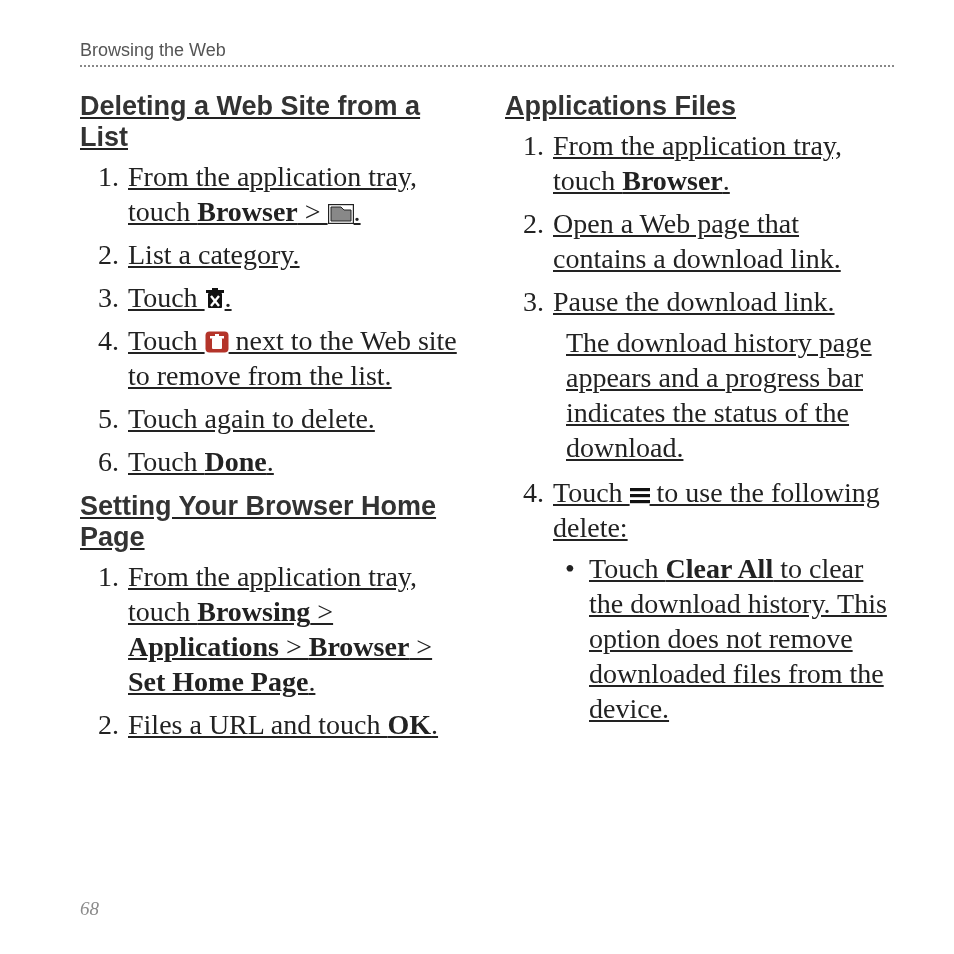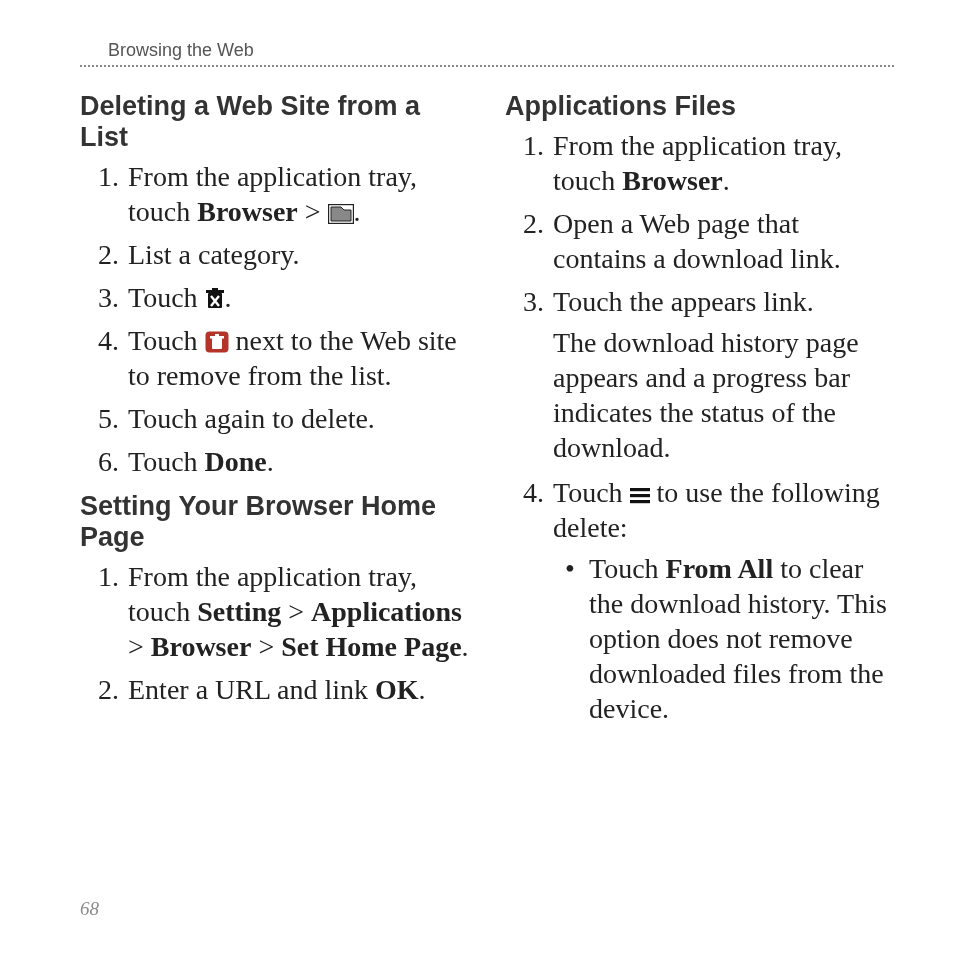--- a/index.html
+++ b/index.html
@@ -16,30 +16,30 @@
     width: 954px;
     height: 954px;
     box-sizing: border-box;
     padding: 40px 60px 0 80px;
   }
   .running-head {
     font-family: Arial, Helvetica, sans-serif;
     font-size: 18px;
     color: #555;
     margin-bottom: 4px;
-    margin-left: 28px;
   }
   .dotted {
     border: 0;
     border-top: 2px dotted #888;
     margin: 0 0 12px 0;
   }
   .columns {
     display: flex;
     gap: 36px;
+    text-decoration: underline;
   }
   .col {
     flex: 1 1 0;
     min-width: 0;
   }
   h2 {
     font-family: Arial, Helvetica, sans-serif;
     font-weight: bold;
     font-size: 27px;
     color: #333;
@@ -66,21 +66,21 @@
     padding-left: 30px;
     margin-bottom: 10px;
   }
   ul.sub > li::before {
     content: "•";
     position: absolute;
     left: 6px;
     top: 0;
   }
   .para {
-    margin: 6px 0 10px 0;
+    margin: 6px 0 10px 13px;
   }
   .b { font-weight: bold; }
   .icon {
     display: inline-block;
     vertical-align: -3px;
   }
   .icon-bookmark-folder svg,
   .icon-trash-x svg,
   .icon-trash-red svg,
   .icon-menu-lines svg { display: block; }
@@ -138,49 +138,49 @@
         </li>
         <li>Touch again to delete.</li>
         <li>
           <span>Touch </span><span class="b">Done</span><span>.</span>
         </li>
       </ol>
 
       <h2>Setting Your Browser Home Page</h2>
       <ol>
         <li>
-          <span>From the application tray, touch </span><span class="b">Setting</span><span> &gt; </span><span class="b">Applications</span><span> &gt; </span><span class="b">Browser</span><span> &gt; </span><span class="b">Set Home Page</span><span>.</span>
+          <span>From the application tray, touch </span><span class="b">Browsing</span><span> &gt; </span><span class="b">Applications</span><span> &gt; </span><span class="b">Browser</span><span> &gt; </span><span class="b">Set Home Page</span><span>.</span>
         </li>
         <li>
-          <span>Enter a URL and link </span><span class="b">OK</span><span>.</span>
+          <span>Files a URL and touch </span><span class="b">OK</span><span>.</span>
         </li>
       </ol>
     </div>
 
     <div class="col">
 
       <h2>Applications Files</h2>
       <ol>
         <li>
           <span>From the application tray, touch </span><span class="b">Browser</span><span>.</span>
         </li>
         <li>Open a Web page that contains a download link.</li>
         <li>
-          <span>Touch the appears link.</span>
+          <span>Pause the download link.</span>
           <div class="para">The download history page appears and a progress bar indicates the status of the download.</div>
         </li>
         <li>
           <span>Touch </span><span class="icon icon-menu-lines"><svg width="20" height="18">
                 <rect x="0" y="1" width="20" height="3.2" fill="#111"></rect>
                 <rect x="0" y="7" width="20" height="3.2" fill="#111"></rect>
                 <rect x="0" y="13" width="20" height="3.2" fill="#111"></rect>
               </svg></span><span> to use the following delete:</span>
           <ul class="sub">
             <li>
-              <span>Touch </span><span class="b">From All</span><span> to clear the download history. This option does not remove downloaded files from the device.</span>
+              <span>Touch </span><span class="b">Clear All</span><span> to clear the download history. This option does not remove downloaded files from the device.</span>
             </li>
           </ul>
         </li>
       </ol>
     </div>
   </div>
 
   <div class="footer">
     <span class="pno">68</span>
   </div>

